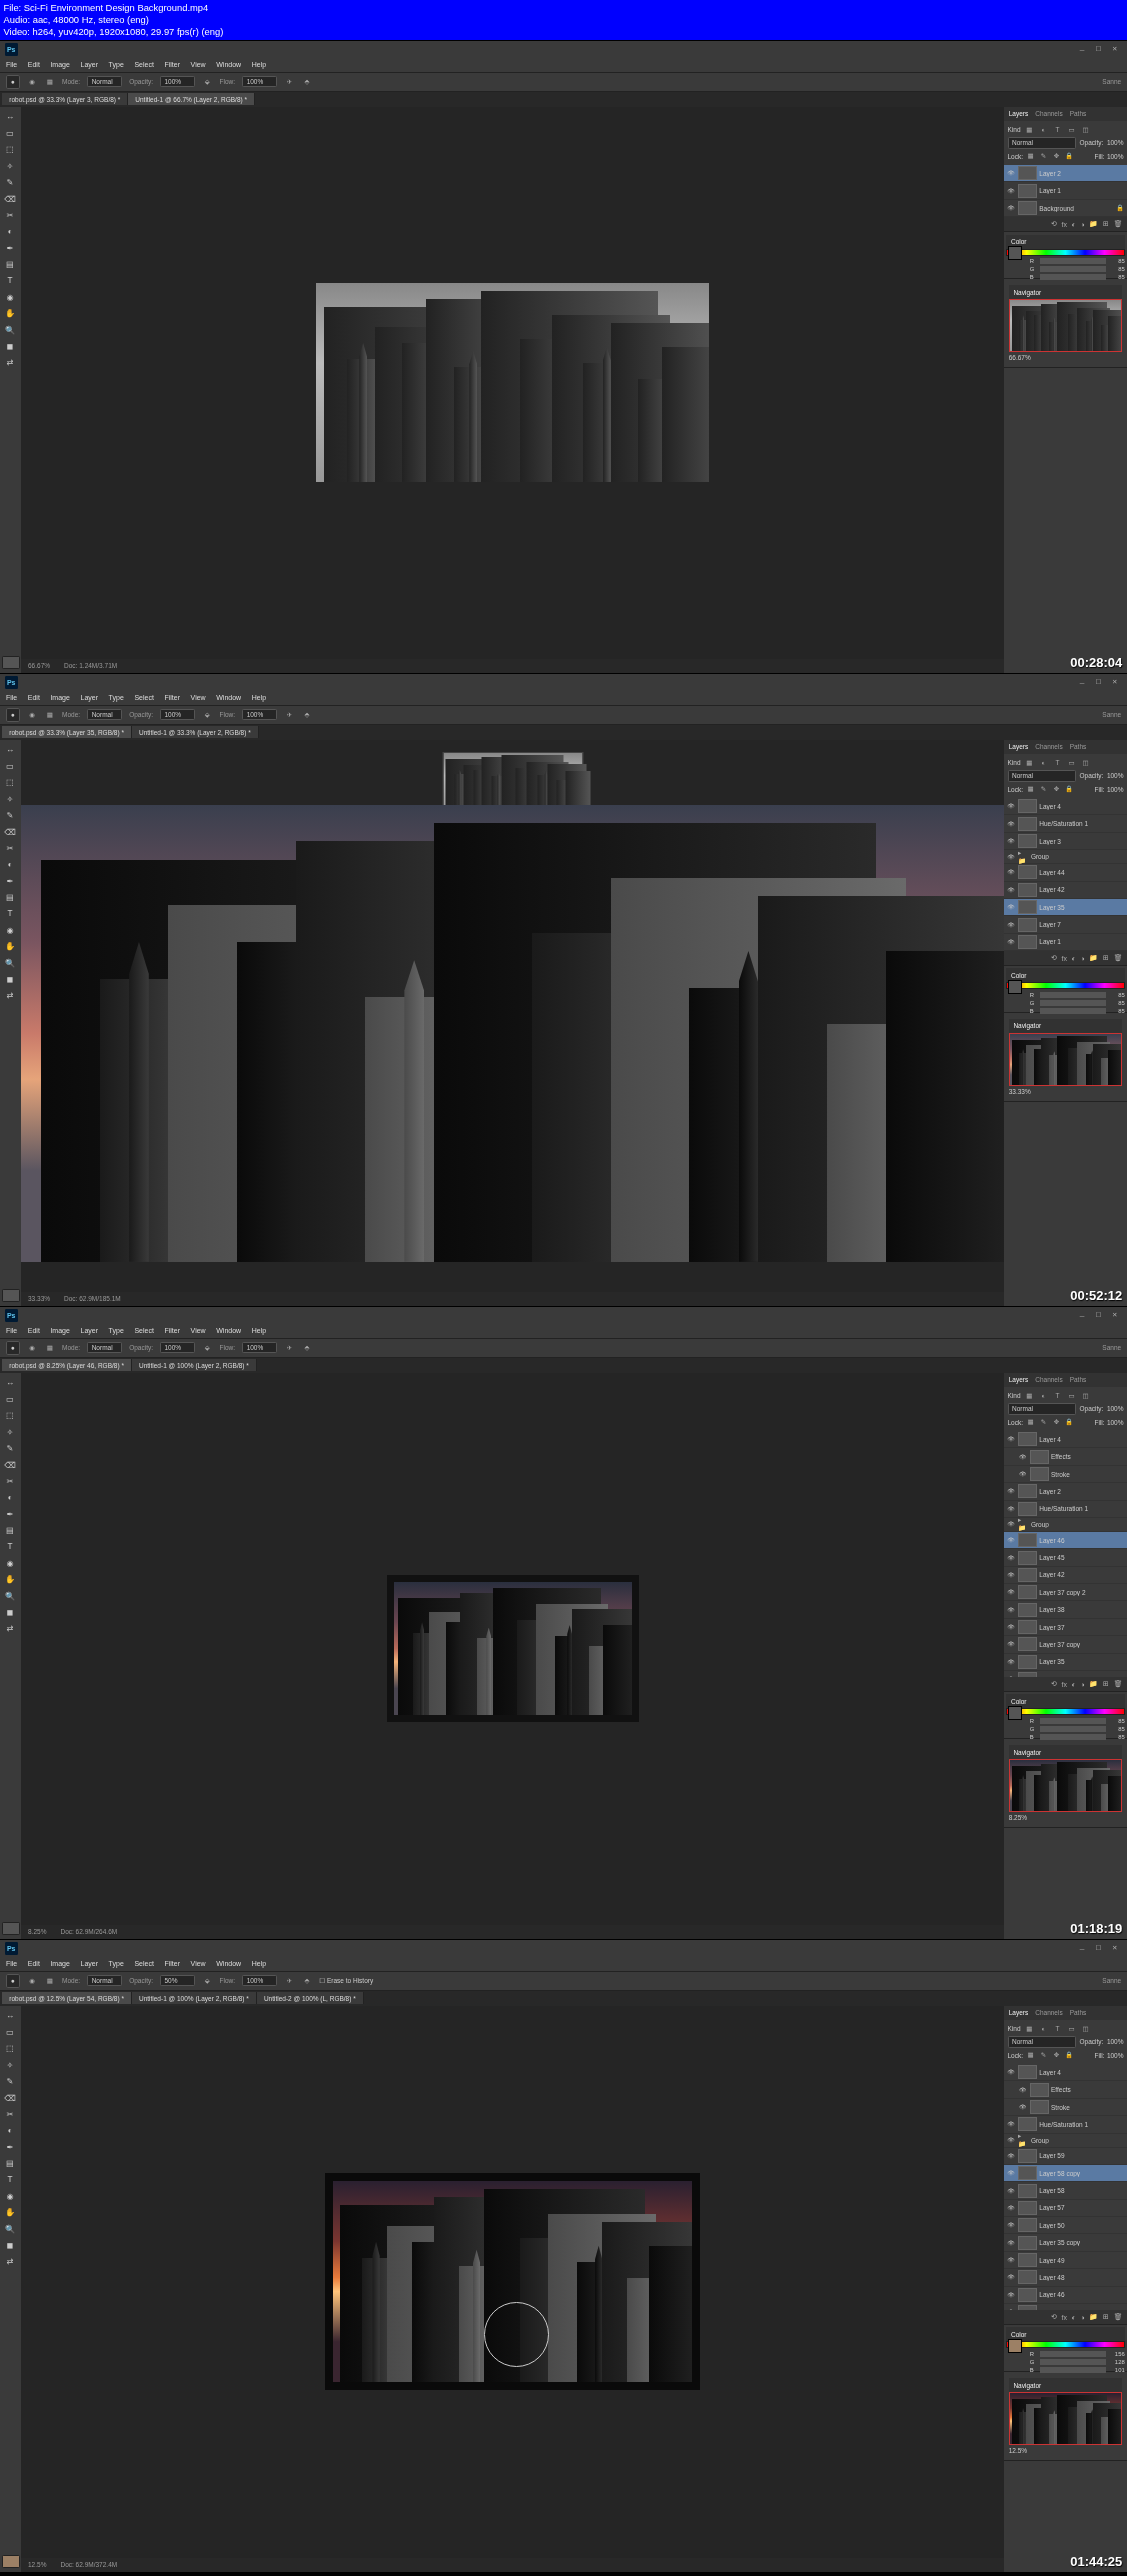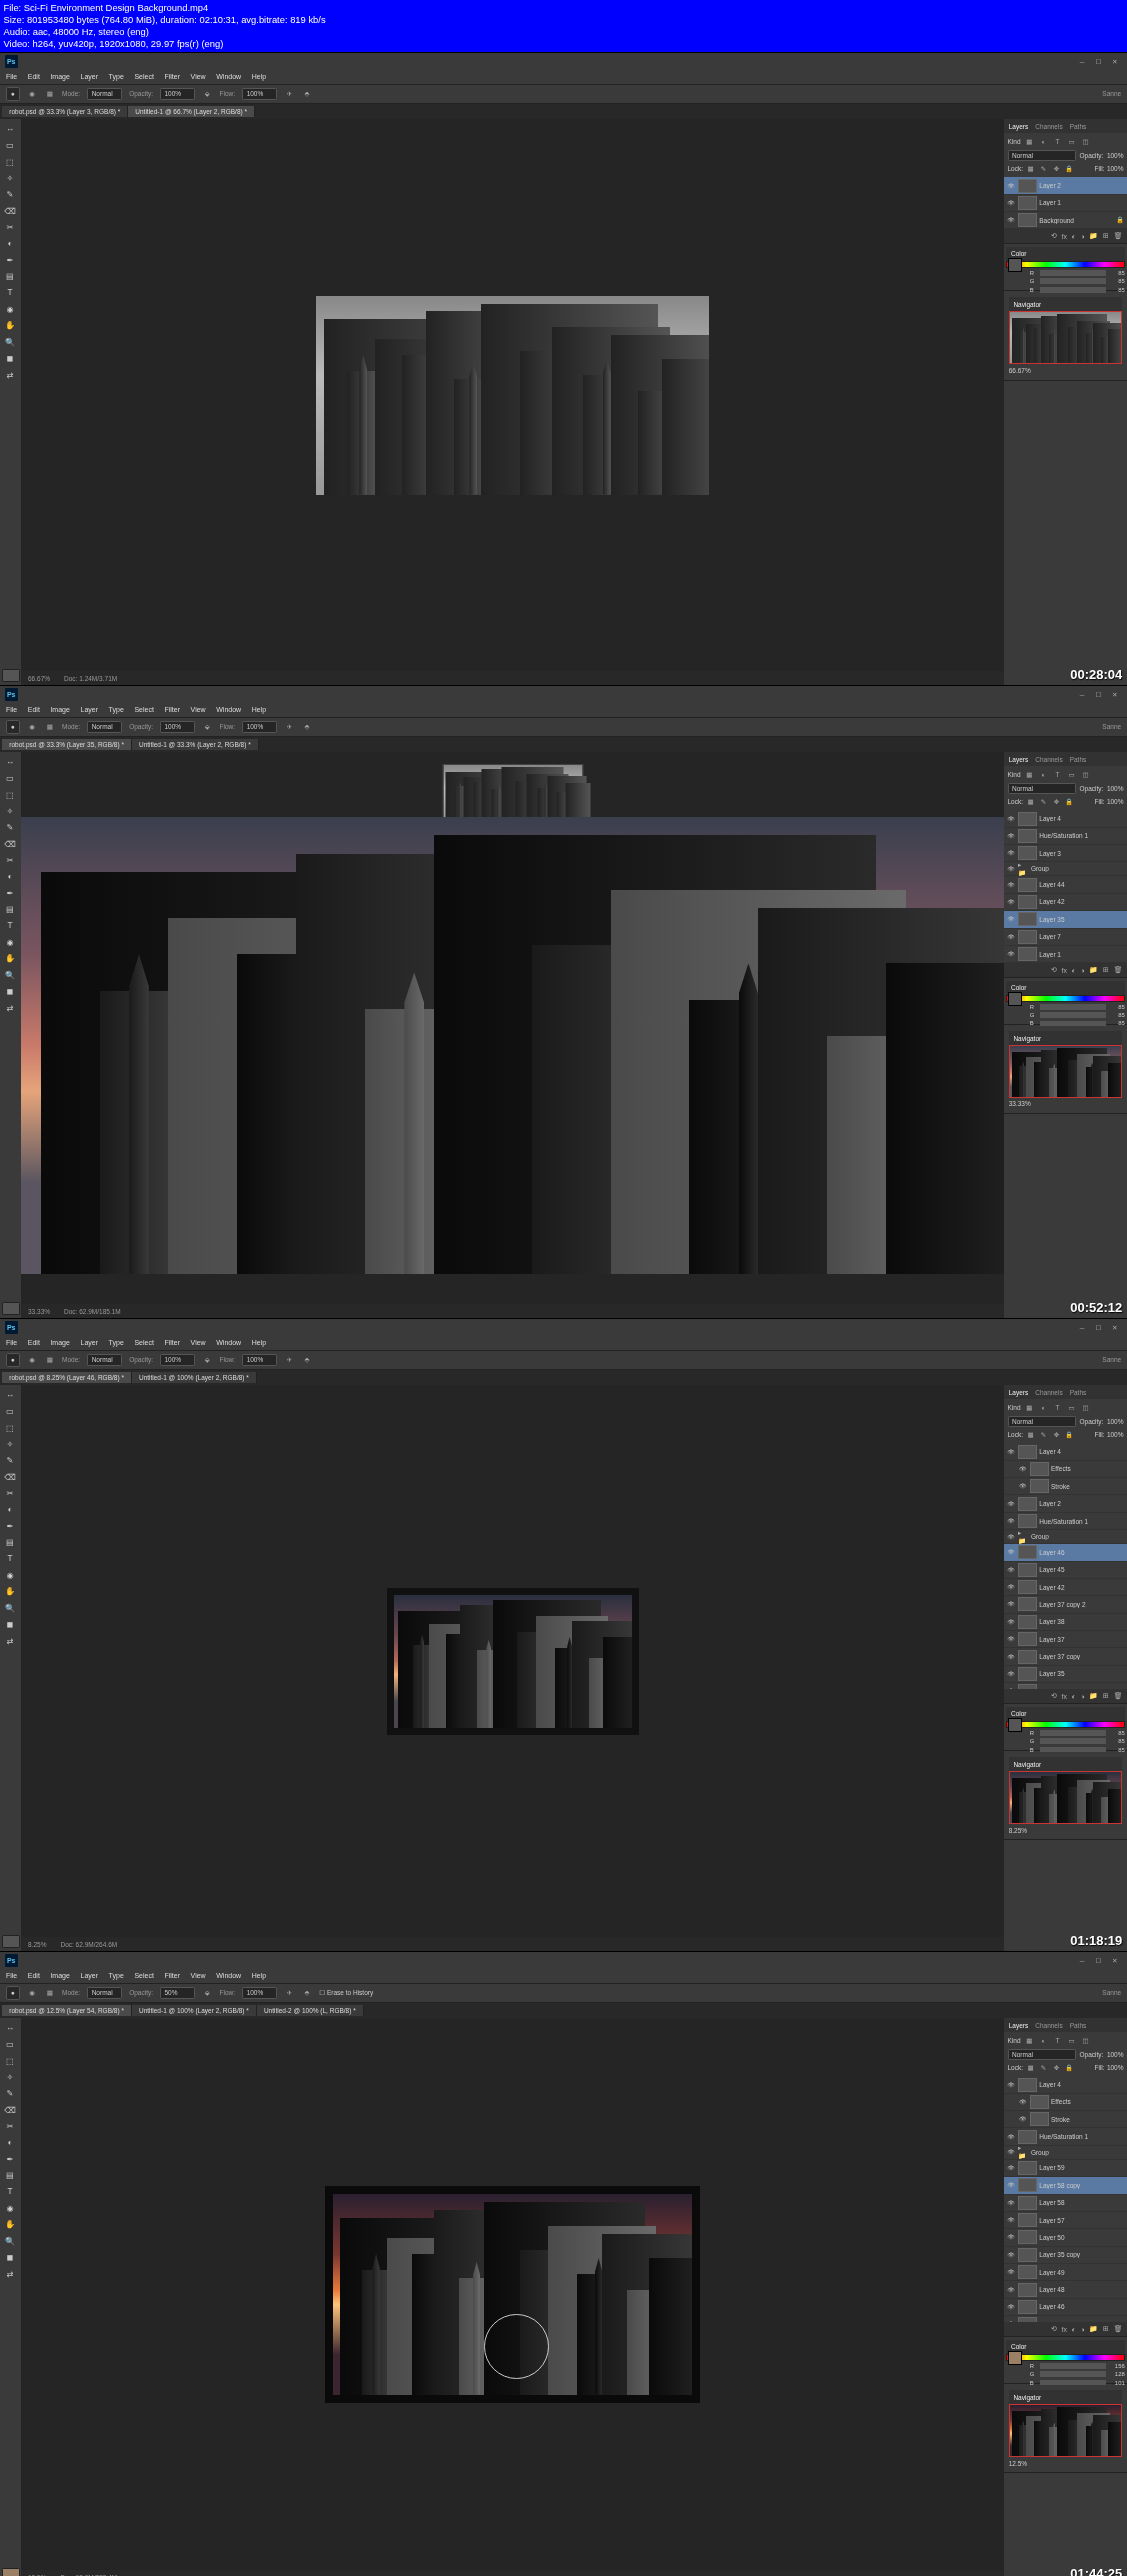--- a/index.html
+++ b/index.html
@@ -80,21 +80,20 @@
 .b-light{background:linear-gradient(90deg,#4a4a4a,#6a6a6a)}
 .b-bw{background:linear-gradient(90deg,#222,#555)}
 .ref{position:absolute;border:0.6px solid #444}
 .brush-circle{position:absolute;border:0.6px solid #ccc;border-radius:50%;width:65px;height:65px}
 </style>
 </head>
 <body>
 
 <div class="file-info">
   <div>File: Sci-Fi Environment Design Background.mp4</div>
-  <div>Size: 801953480 bytes (764.80 MiB), duration: 02:10:31, avg.bitrate: 819 kb/s</div>
   <div>Audio: aac, 48000 Hz, stereo (eng)</div>
   <div>Video: h264, yuv420p, 1920x1080, 29.97 fps(r) (eng)</div>
 </div>
 
 <div id="shots">
     <div class="shot">
   <div class="titlebar">
     <div class="ps-logo">Ps</div>
     <div style="flex:1"></div>
     <div class="winbtn">─</div>

